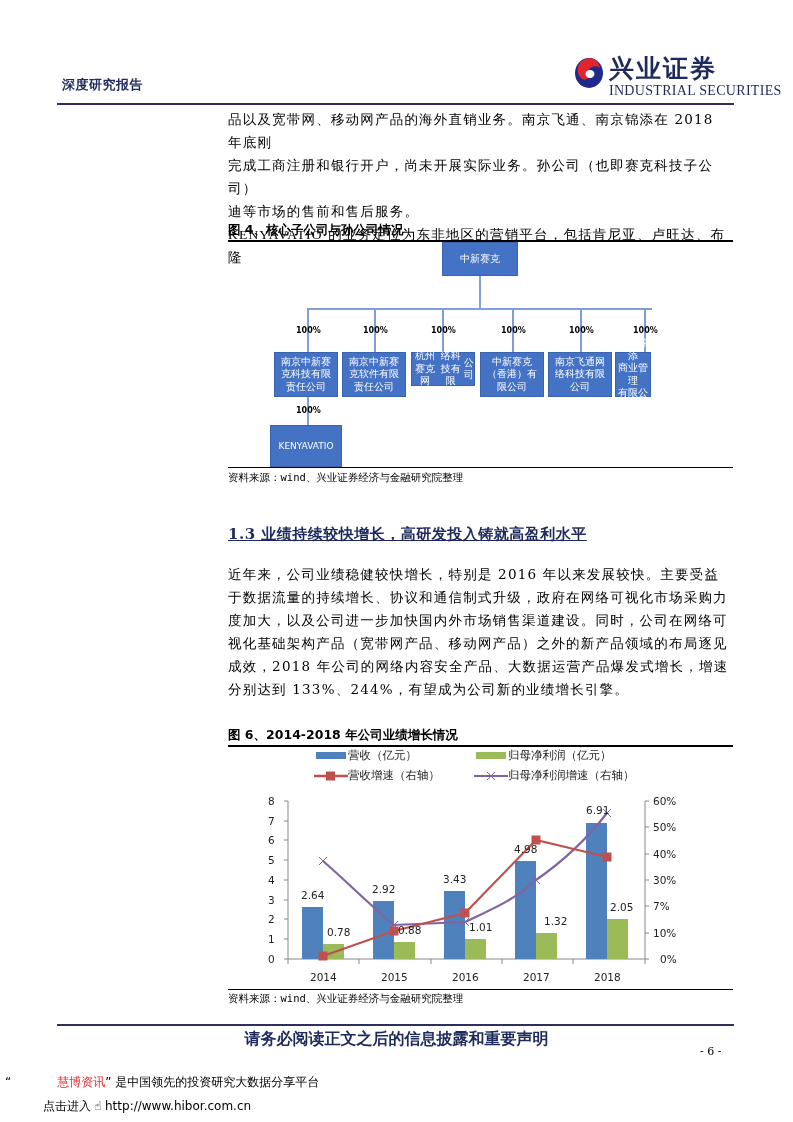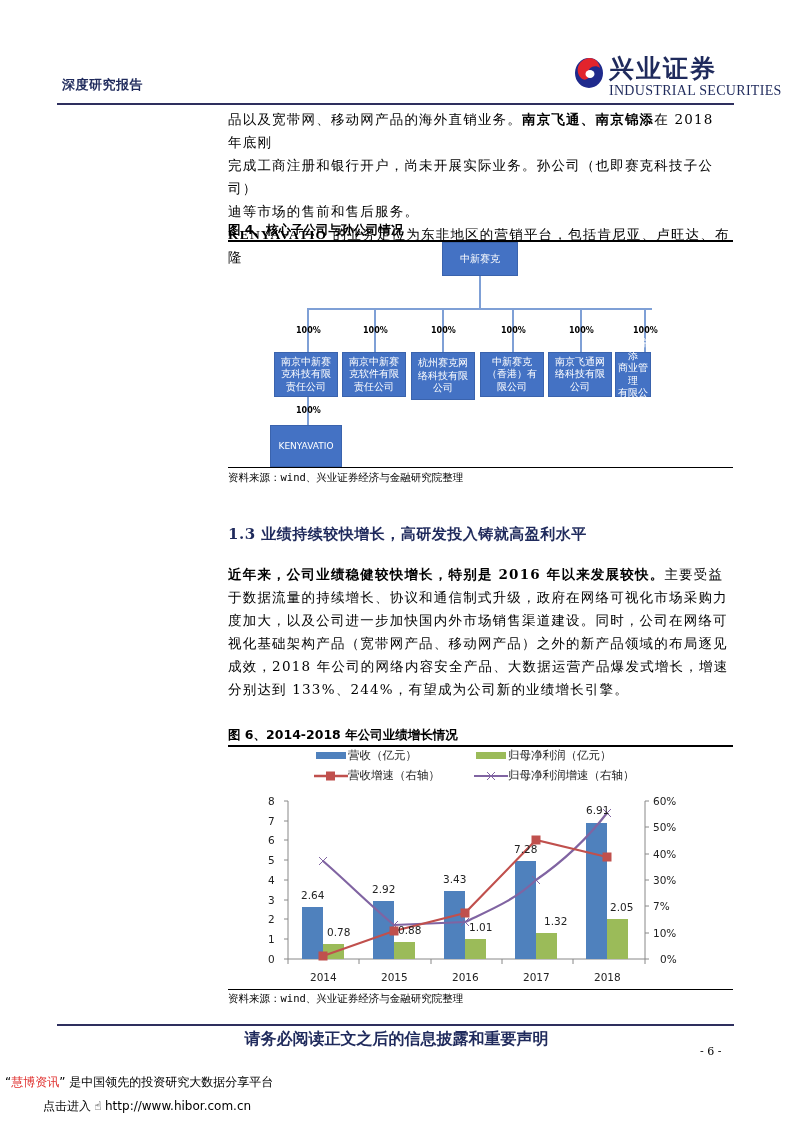--- a/index.html
+++ b/index.html
@@ -11,47 +11,47 @@
   .hdr-title { left: 62px; top: 76px; font-size: 13px; font-weight: bold; color: #1f2a5c; letter-spacing: 0.5px; }
   .logo { left: 573px; top: 52px; width: 170px; height: 46px; }
   .logo-cn { left: 36px; top: 0px; font-size: 25px; font-weight: bold; color: #1f2a5c; letter-spacing: 2px;
              font-family: "DejaVu Serif", serif; white-space: nowrap; }
   .logo-en { left: 36px; top: 31px; font-size: 14px; color: #1f2a5c; letter-spacing: 0.3px;
              font-family: "Liberation Serif", serif; white-space: nowrap; }
   .hdr-rule { left: 57px; top: 103px; width: 677px; height: 2px; background: #2e2f5e; }
 
   
   .para { left: 228px; width: 505px; font-size: 13.5px; line-height: 23px; letter-spacing: 1.2px; }
-  .para b { font-weight: bold; }
+  .para b { font-weight: normal; }
 
   .fig-title { left: 228px; font-size: 12.5px; font-weight: bold; font-family: "DejaVu Sans", sans-serif; }
   .fig-rule { left: 228px; width: 505px; height: 1.5px; background: #000; }
   .source { left: 228px; font-size: 10.5px; font-family: "DejaVu Sans Mono", monospace; }
 
   
   .org-box { background: #4472c4; color: #fff; font-family: "DejaVu Sans", sans-serif; font-size: 10px;
              line-height: 12.5px; text-align: center; display: flex; align-items: center; justify-content: center;
              border: 1px solid #3a63ad; box-sizing: border-box; }
   .org-line { background: #7fa0d6; }
   .pct { font-family: "DejaVu Sans", sans-serif; font-size: 8px; font-weight: bold; }
 
   .section-h { left: 228px; top: 525px; font-size: 15px; font-weight: bold; color: #1f2a5c;
-               letter-spacing: 0.5px; }
+               text-decoration: underline; letter-spacing: 0.5px; }
 
   
   .legend { font-family: "DejaVu Sans", sans-serif; font-size: 11.5px; color: #222; white-space: nowrap; }
   .axis-lbl { font-family: "DejaVu Sans", sans-serif; font-size: 10.5px; color: #222; }
   .data-lbl { font-family: "DejaVu Sans", sans-serif; font-size: 10.5px; color: #222; text-align: center; }
 
   .foot-rule { left: 57px; top: 1024px; width: 677px; height: 2px; background: #2e2f5e; }
   .foot-note { left: 0; width: 793px; top: 1029px; text-align: center; font-size: 16px; font-weight: bold; color: #1f2a5c;
                font-family: "DejaVu Sans", sans-serif; }
   .page-no { left: 700px; top: 1045px; font-size: 11px; }
   .promo { left: 5px; top: 1074px; font-size: 12px; font-family: "DejaVu Sans", sans-serif; }
-  .promo .hl { color: #e0312f; }
+  .promo .hl { color: #e0312f; margin-left: 46px; }
   .promo2 { left: 43px; top: 1098px; font-size: 12px; font-family: "DejaVu Sans", sans-serif; }
 </style>
 </head>
 <body>
 
 <div class="abs hdr-title">深度研究报告</div>
 <div class="abs logo">
   <svg class="abs" style="left:0;top:4px" width="32" height="34" viewBox="0 0 32 34">
     <ellipse cx="16" cy="17" rx="14" ry="15" fill="#1f2a8c"></ellipse>
     <path d="M16 2 C4 4 2 16 8 22 C12 26 18 22 16 17 C14 12 22 8 27 12 C26 6 22 2 16 2 Z" fill="#e2242c"></path>
@@ -95,21 +95,21 @@
   <div class="abs org-box" style="left:274px;top:352px;width:64px;height:45px;flex-direction:column">
     <span>南京中新赛</span>
     <span>克科技有限</span>
     <span>责任公司</span>
   </div>
   <div class="abs org-box" style="left:342px;top:352px;width:64px;height:45px;flex-direction:column">
     <span>南京中新赛</span>
     <span>克软件有限</span>
     <span>责任公司</span>
   </div>
-  <div class="abs org-box" style="left:411px;top:352px;width:64px;height:48px;flex-direction:column">
+  <div class="abs org-box" style="left:411px;top:352px;width:64px;height:34px;flex-direction:row">
     <span>杭州赛克网</span>
     <span>络科技有限</span>
     <span>公司</span>
   </div>
   <div class="abs org-box" style="left:480px;top:352px;width:64px;height:45px;flex-direction:column">
     <span>中新赛克</span>
     <span>（香港）有</span>
     <span>限公司</span>
   </div>
   <div class="abs org-box" style="left:548px;top:352px;width:64px;height:45px;flex-direction:column">
@@ -242,21 +242,21 @@
 
 <div class="abs axis-lbl" style="left:310px;top:971px">2014</div>
 <div class="abs axis-lbl" style="left:381px;top:971px">2015</div>
 <div class="abs axis-lbl" style="left:452px;top:971px">2016</div>
 <div class="abs axis-lbl" style="left:523px;top:971px">2017</div>
 <div class="abs axis-lbl" style="left:594px;top:971px">2018</div>
 
 <div class="abs data-lbl" style="left:301px;top:889px">2.64</div>
 <div class="abs data-lbl" style="left:372px;top:883px">2.92</div>
 <div class="abs data-lbl" style="left:443px;top:873px">3.43</div>
-<div class="abs data-lbl" style="left:514px;top:843px">7.28</div>
+<div class="abs data-lbl" style="left:514px;top:843px">4.98</div>
 <div class="abs data-lbl" style="left:586px;top:804px">6.91</div>
 
 <div class="abs data-lbl" style="left:327px;top:926px">0.78</div>
 <div class="abs data-lbl" style="left:398px;top:924px">0.88</div>
 <div class="abs data-lbl" style="left:469px;top:921px">1.01</div>
 <div class="abs data-lbl" style="left:544px;top:915px">1.32</div>
 <div class="abs data-lbl" style="left:610px;top:901px">2.05</div>
 
 <div class="abs fig-rule" style="top:989px;height:1px"></div>
 <div class="abs source" style="top:992px">资料来源：wind、兴业证券经济与金融研究院整理</div>

